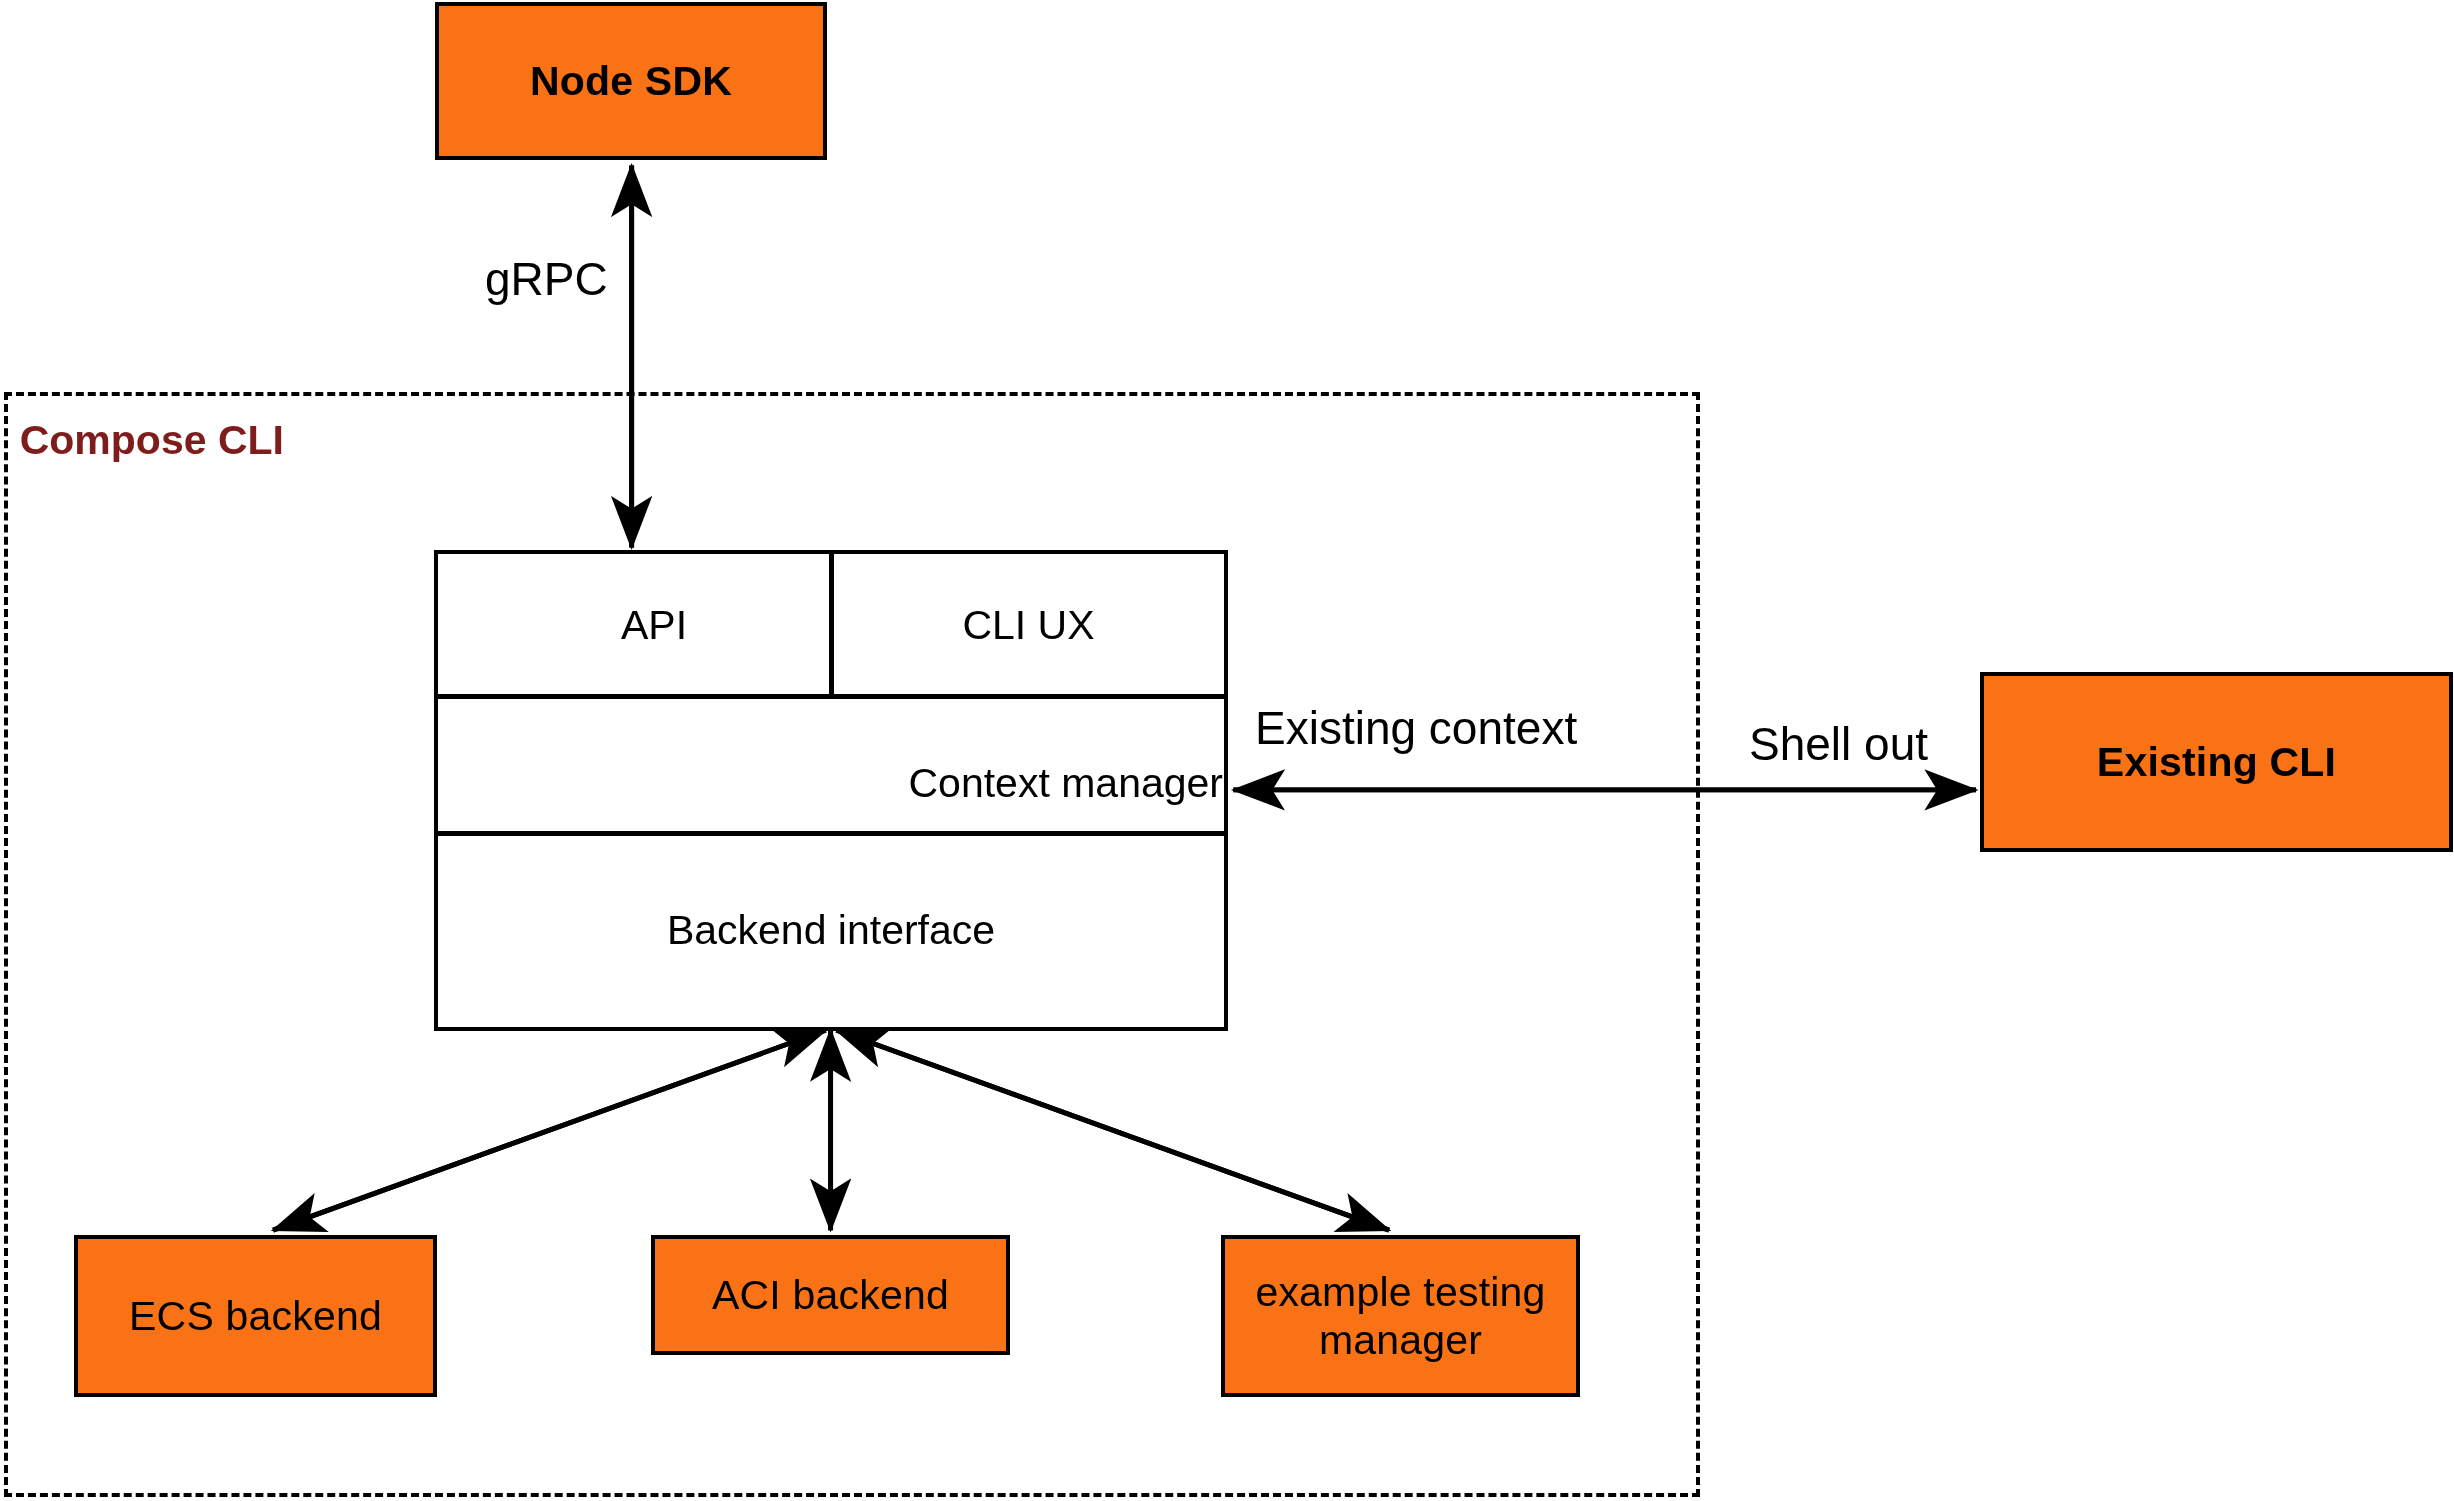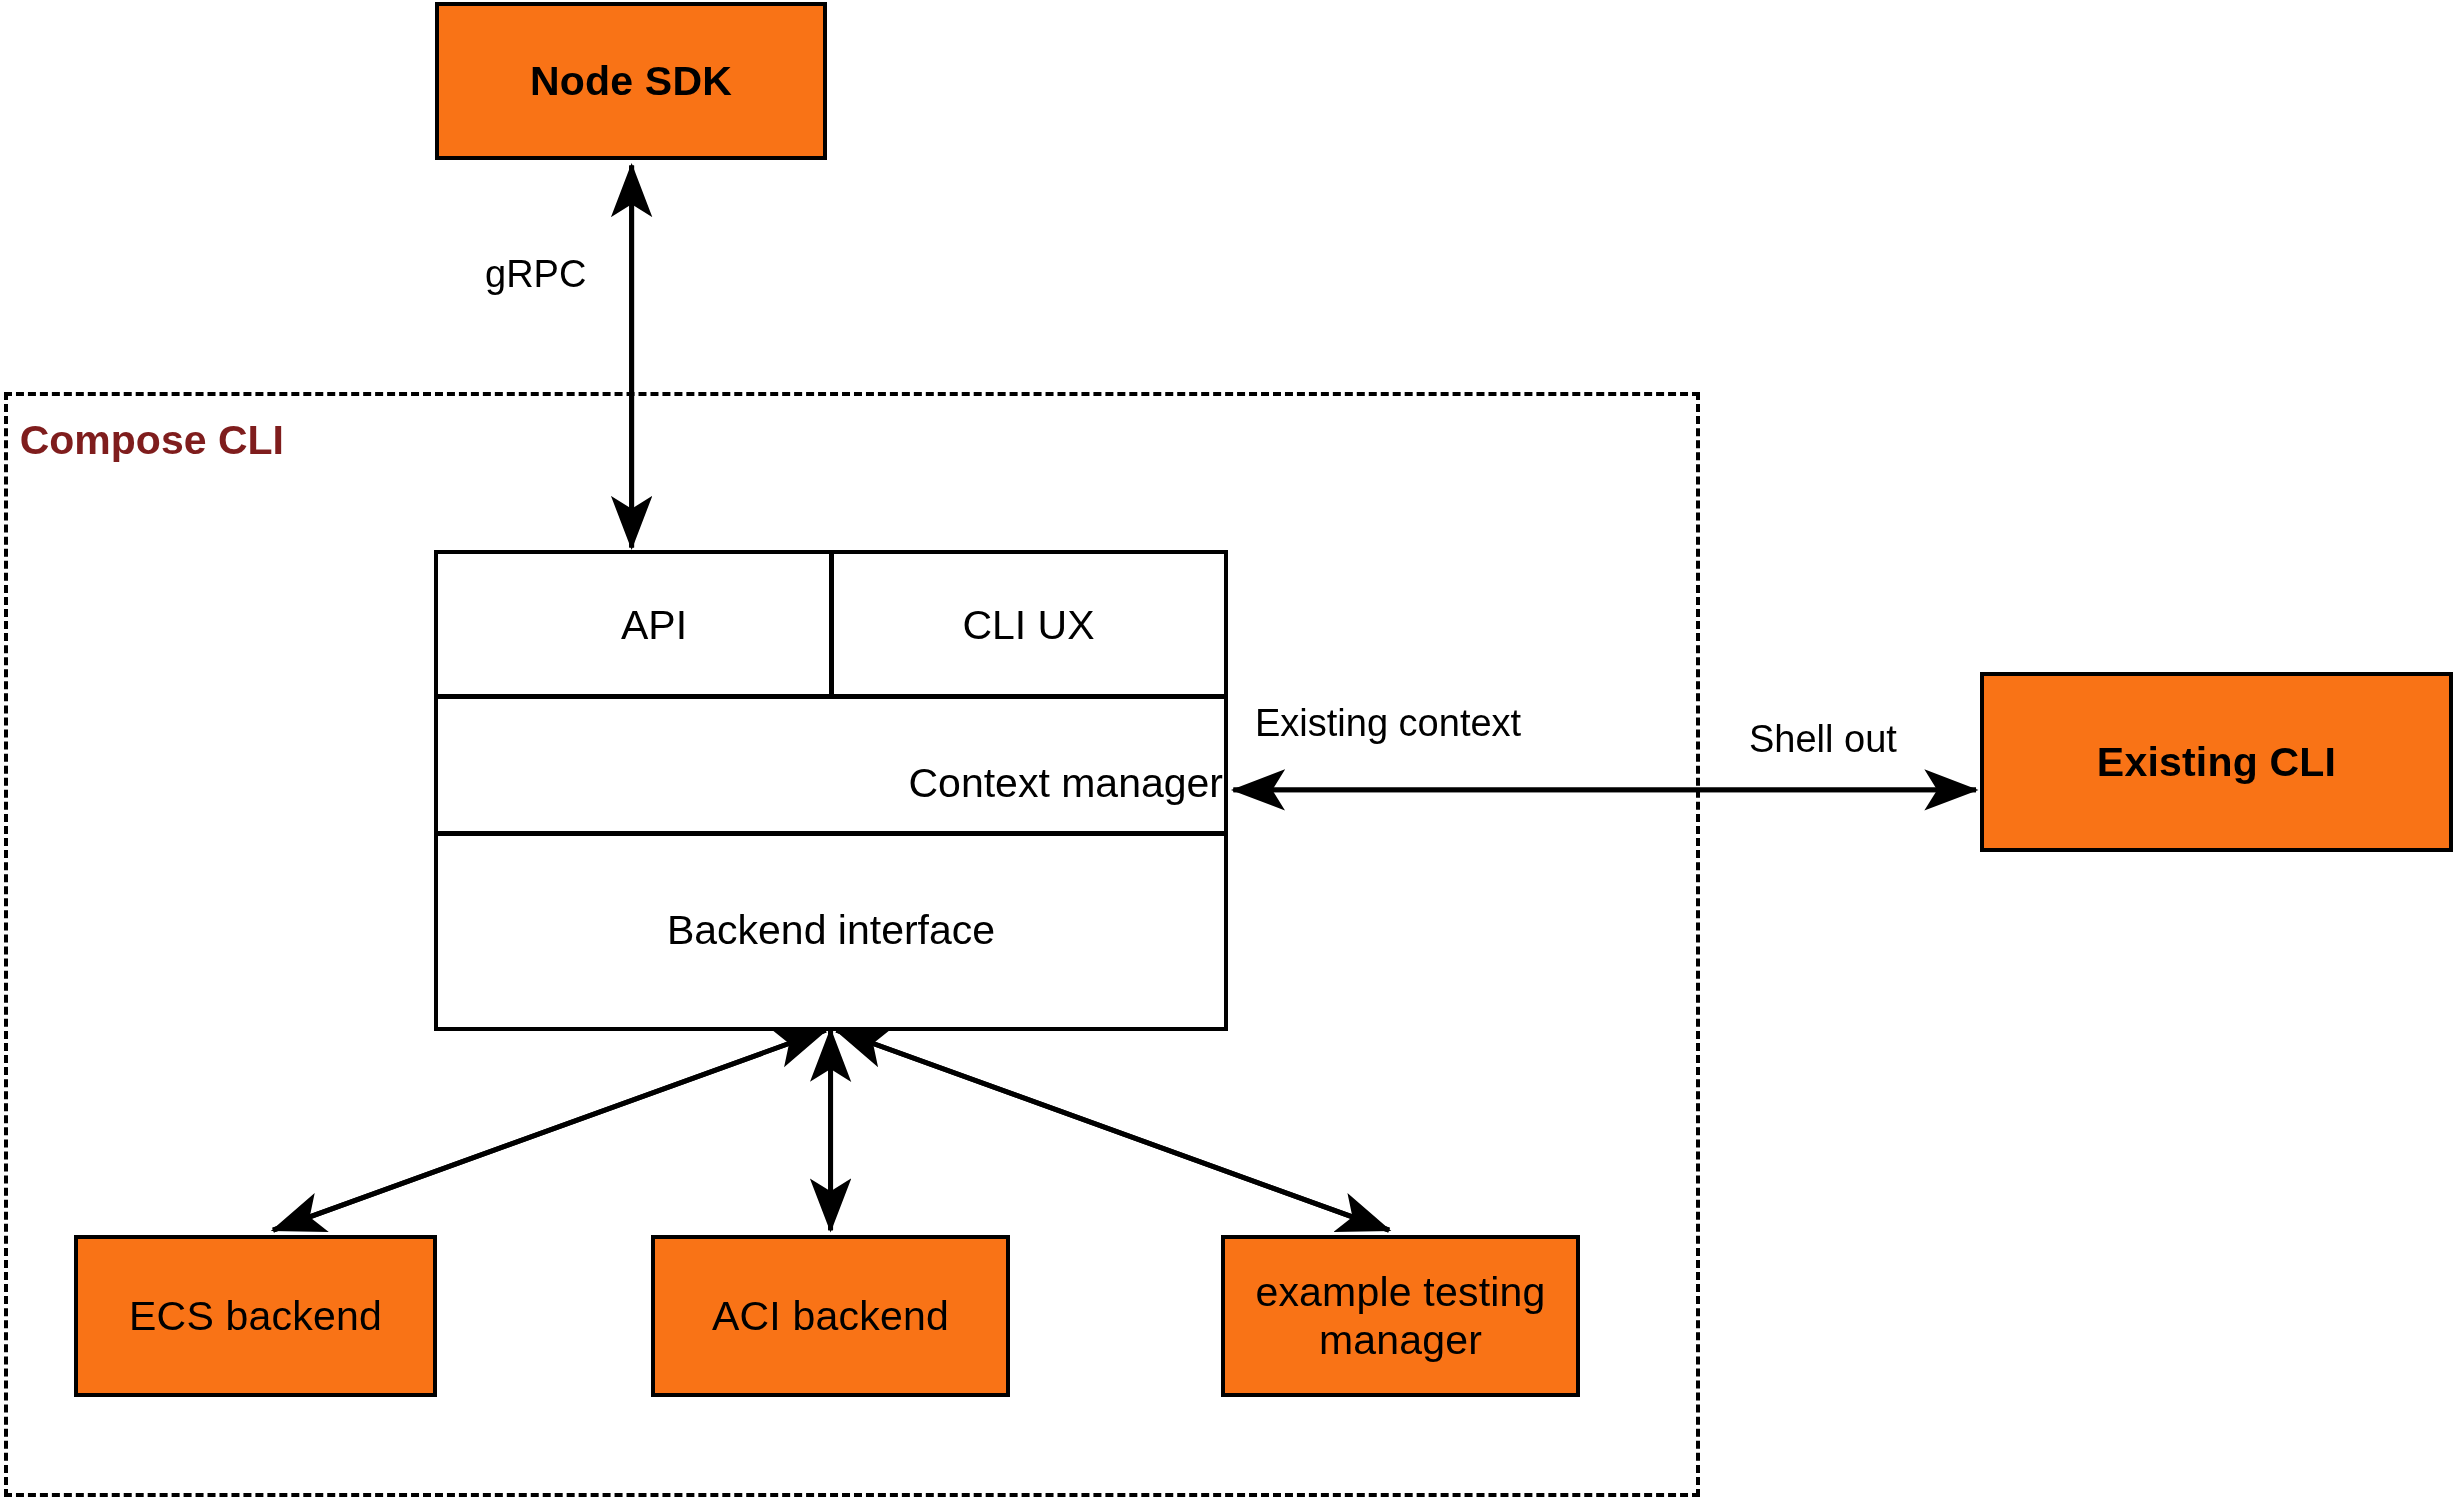--- a/index.html
+++ b/index.html
@@ -45,21 +45,21 @@
     align-items: center;
     justify-content: center;
     text-align: center;
     color: #000000;
     font-size: 41px;
     line-height: 1.18;
   }
   .edge-label {
     position: absolute;
     color: #000000;
-    font-size: 38px;
+    font-size: 46px;
     white-space: nowrap;
     line-height: 1.1;
   }
   .group-label {
     position: absolute;
     color: #7f1d1d;
     font-size: 41px;
     font-weight: bold;
     white-space: nowrap;
     line-height: 1.1;
@@ -152,21 +152,21 @@
     <span>Context manager</span>
   </div>
   <div class="cell" style="left:439px; top:836px; width:784px; height:189px;">
     <span>Backend interface</span>
   </div>
 
   <div class="node" style="left:74px; top:1235px; width:363px; height:162px;">
     <span>ECS backend</span>
   </div>
 
-  <div class="node" style="left:651px; top:1235px; width:359px; height:162px;">
+  <div class="node" style="left:651px; top:1235px; width:359px; height:120px;">
     <span>ACI backend</span>
   </div>
 
   <div class="node" style="left:1221px; top:1235px; width:359px; height:162px; flex-direction:column;">
     <span>example testing</span>
     <span>manager</span>
   </div>
 
   <div class="edge-label" style="left:485px; top:254px;">gRPC</div>
   <div class="edge-label" style="left:1255px; top:703px;">Existing context</div>

